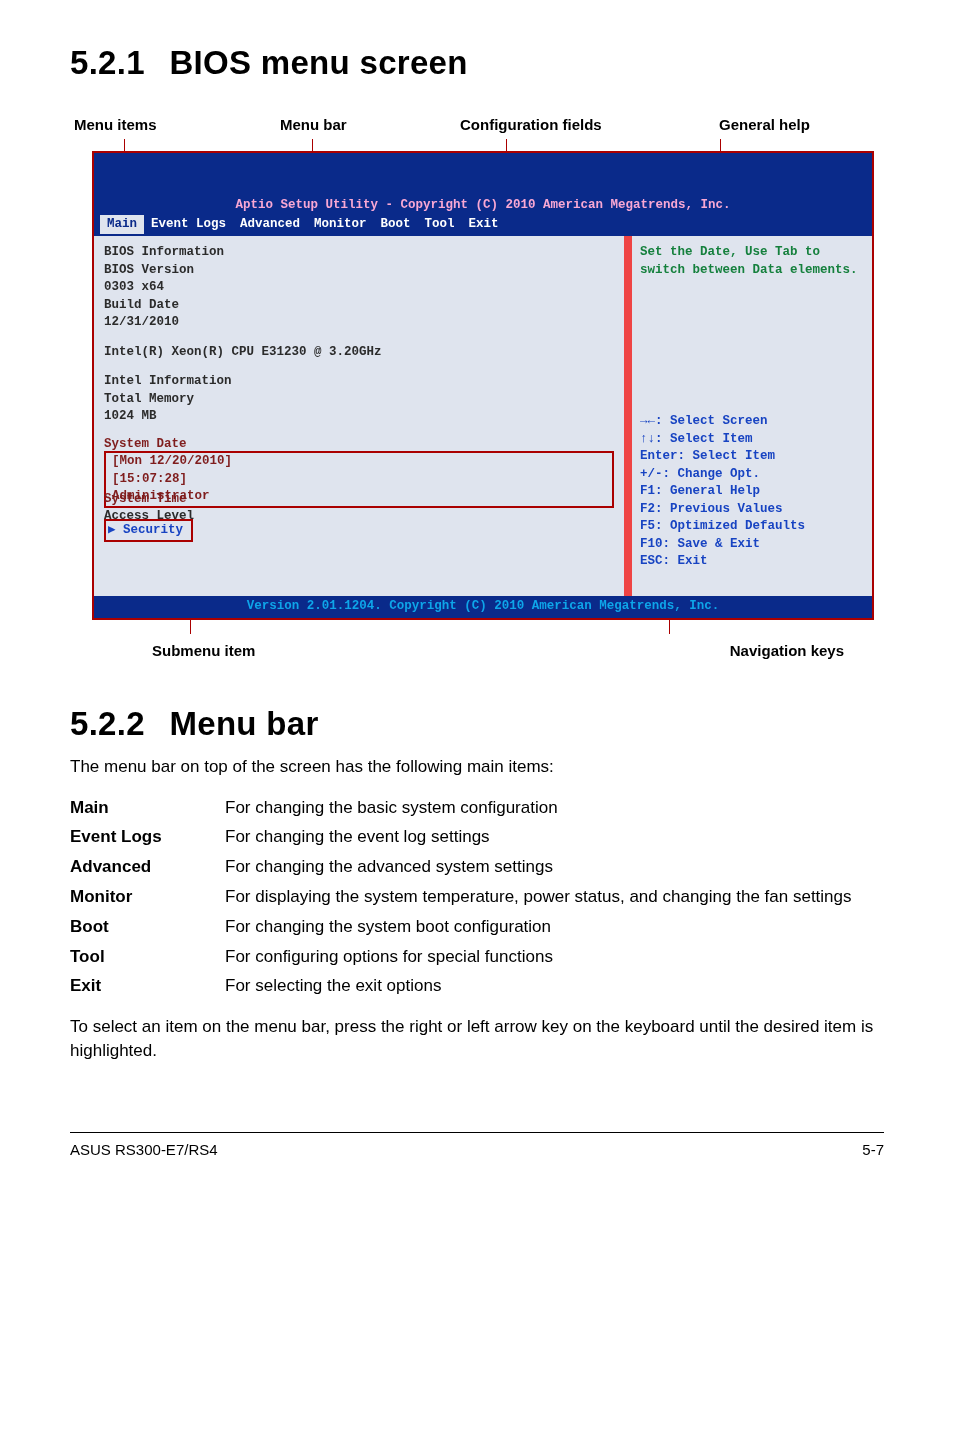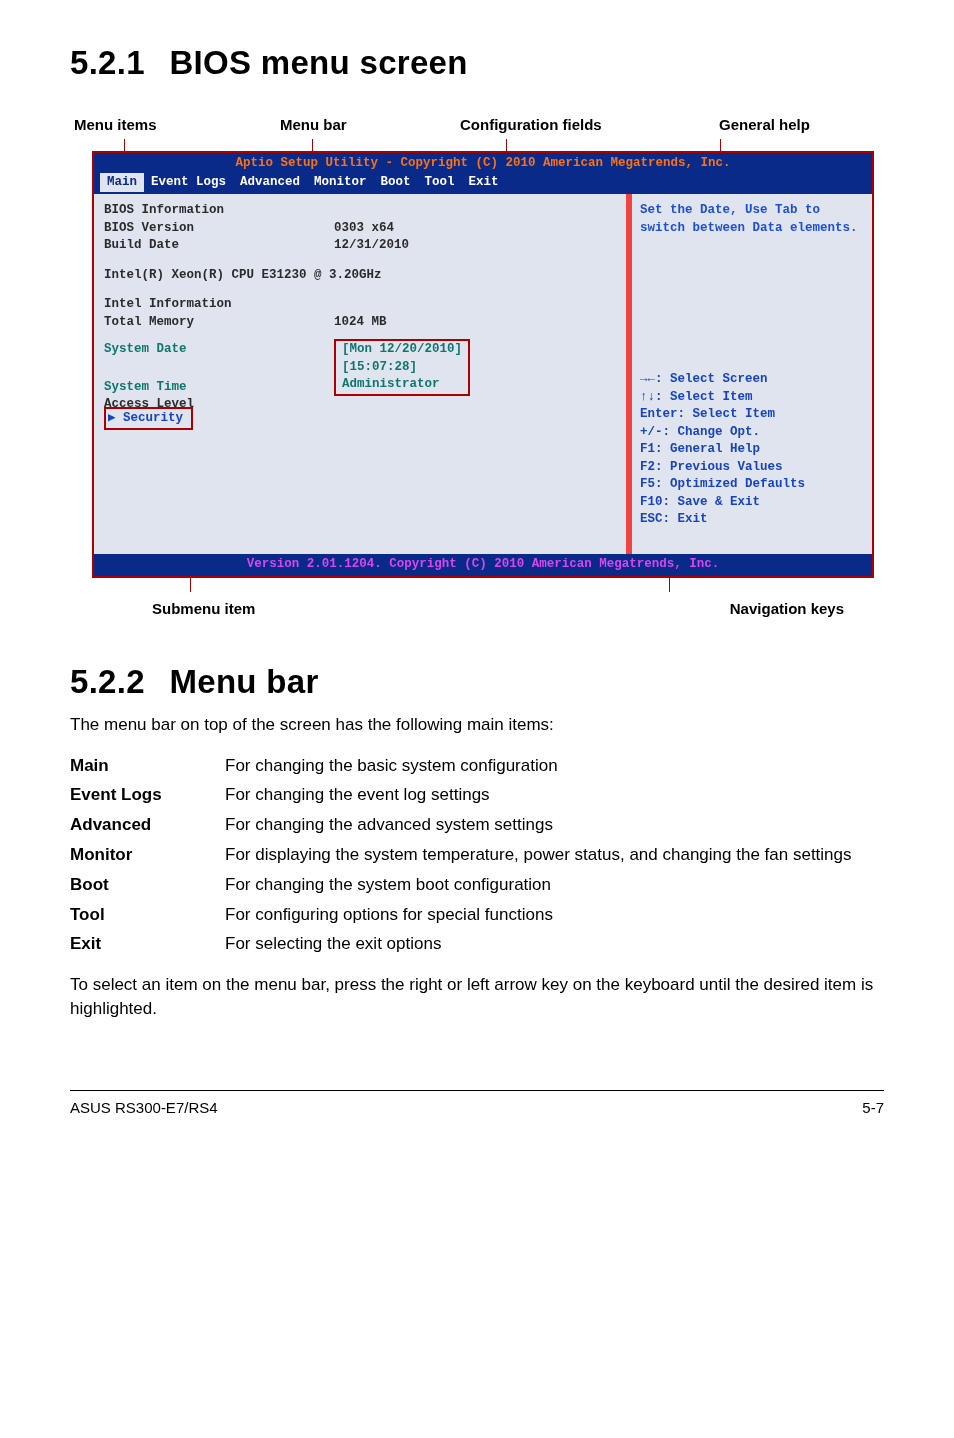--- a/index.html
+++ b/index.html
@@ -16,34 +16,34 @@
   h2.section .num { display:inline-block; width:90px; }
   .diagram-wrap { margin-top: 28px; margin-bottom: 40px; position: relative; }
   .labels-top { display:flex; font-weight:bold; font-size:15px; margin-bottom:4px; }
   .labels-top > div { position: relative; }
   .lt-items { width: 210px; padding-left: 4px; }
   .lt-bar   { width: 180px; }
   .lt-cfg   { width: 185px; }
   .lt-help  { flex:1; text-align:center; }
   .bios-box { border:2px solid #a00; font-family:"Courier New", monospace; font-size:12.5px; font-weight:bold; margin-left:22px; margin-right:10px; }
   .bios-header { background:#0a2a8a; color:#fff; padding:2px 6px 2px 6px; }
-  .bios-header .util { color:#f97316; }
+  .bios-header .util { color:#f9a8d4;margin-top:42px; }
   .tabs { display:flex; gap:0; }
   .tabs span { padding:1px 7px; color:#fff; }
   .tabs span.active { background:#dfe4ee; color:#0a2a8a; }
   .bios-body { display:flex; background:#dfe4ee; min-height:360px; }
-  .bios-left { flex:1; padding:8px 10px 8px 10px; color:#2b2b2b; position:relative; border-right:6px solid #ef4444;}
+  .bios-left { flex:1; padding:8px 10px 8px 10px; color:#2b2b2b; position:relative; border-right:8px solid #ef4444;}
   .bios-right{ width:240px; padding:8px 8px; color:#1743c2; position:relative;}
-  .bios-left .row { display:flex; }
+  .bios-left .row { display:flex;flex-direction:column; }
   .bios-left .row .k { width:230px; }
-  .bios-left .blue { color:#0f766e; }
+  .bios-left .blue { color:#7f1d1d; }
   .cfgbox { border:2px solid #a00; display:inline-block; padding:0 6px 0 6px; margin-top:-2px;}
   .sub { border:2px solid #a00; display:inline-block; padding:1px 8px 1px 2px; color:#1743c2; margin-top:10px;}
-  .bios-footer { background:#0a2a8a; color:#d946ef; padding:2px 17px; text-align:center; }
-  .help-text { color:#1d4ed8; }
+  .bios-footer { background:#0a2a8a; color:#0ea5e9; padding:2px 17px; text-align:center; }
+  .help-text { color:#15803d; }
   .below-labels { display:flex; margin-top:6px; margin-left:22px; font-weight:bold; font-size:15px;}
   .below-labels .bl-sub { width: 400px; padding-left:60px;}
   .below-labels .bl-nav { flex:1; text-align:right; padding-right:40px;}
   .under-line-row { display:flex; height:14px; margin-left:22px;}
   .under-line-row .ul1 { border-left:1.5px solid #a00; height:14px; margin-left:98px;}
   .under-line-row .ul2 { border-left:1.5px solid #a00; height:14px; margin-left:478px;}
   .menubar-expl { margin-top:8px; margin-bottom:14px; }
   table.desc { border-collapse: collapse; margin-top:6px; margin-bottom:14px; width:100%; }
   table.desc td { vertical-align: top; padding: 3px 0; }
   table.desc td.key { font-weight:bold; width:155px; }

